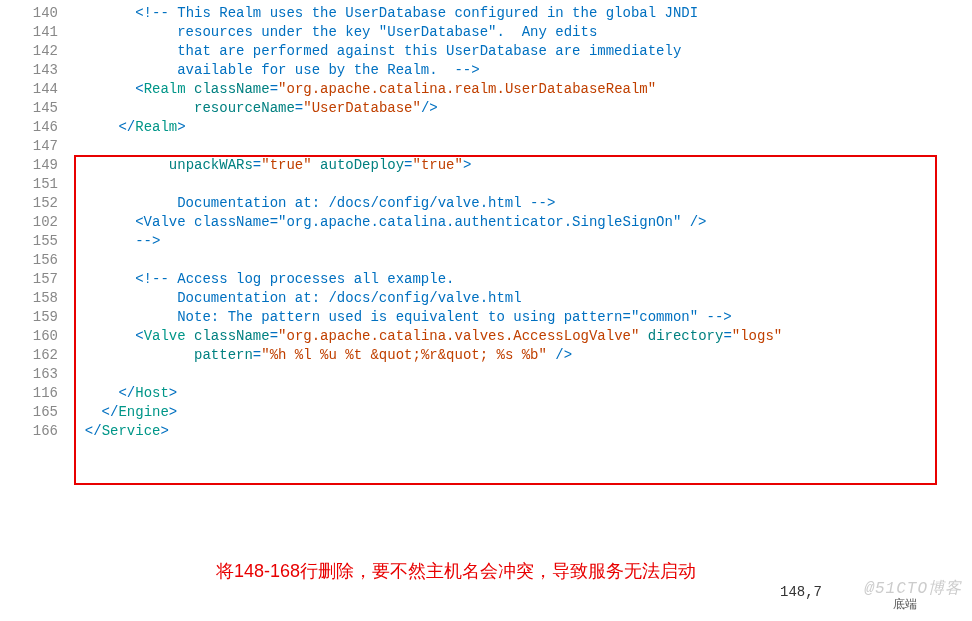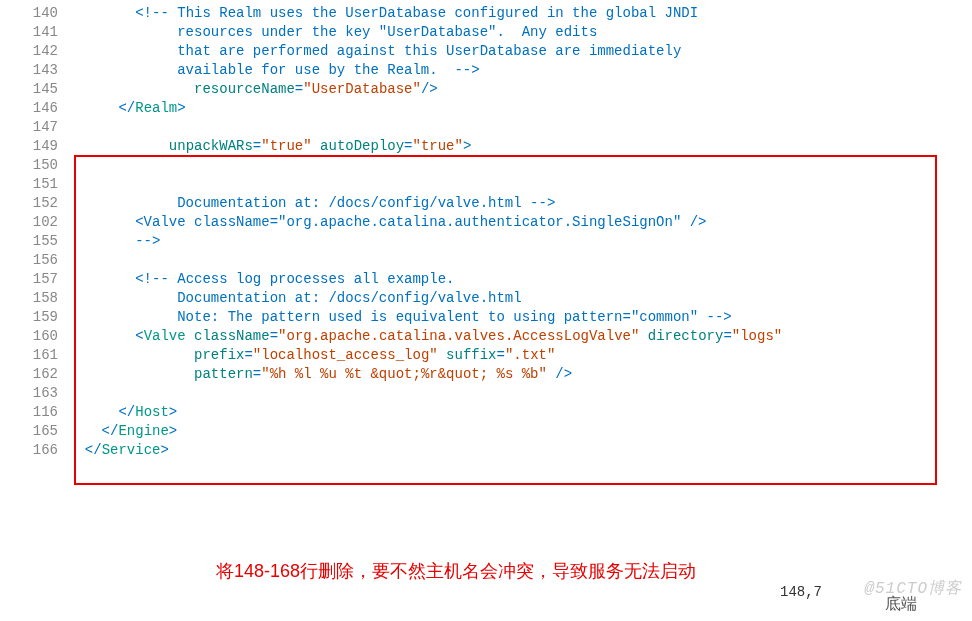--- a/index.html
+++ b/index.html
@@ -67,56 +67,55 @@
     position: absolute;
     right: 150px;
     bottom: 19px;
     font-size: 14px;
     color: #333;
   }
   .status-right {
     position: absolute;
     right: 55px;
     bottom: 6px;
-    font-size: 16px;
+    font-size: 12px;
     color: #555;
   }
   .watermark {
     position: absolute;
     right: 10px;
     bottom: 22px;
     font-size: 16px;
     color: #cccccc;
     letter-spacing: 1px;
     font-style: italic;
   }
 </style>
 </head>
 <body>
 
 <div class="editor" id="editor">
     <div class="line"><span class="gutter">140</span><span class="code"><span>        </span><span class="cmt">&lt;!-- This Realm uses the UserDatabase configured in the global JNDI</span></span></div>
     <div class="line"><span class="gutter">141</span><span class="code"><span class="cmt">             resources under the key "UserDatabase".  Any edits</span></span></div>
     <div class="line"><span class="gutter">142</span><span class="code"><span class="cmt">             that are performed against this UserDatabase are immediately</span></span></div>
     <div class="line"><span class="gutter">143</span><span class="code"><span class="cmt">             available for use by the Realm.  --&gt;</span></span></div>
+    <div class="line"><span class="gutter">144</span><span class="code"><span>        </span><span class="punct">&lt;</span><span class="tag">Realm</span><span> </span><span class="attr">className</span><span class="punct">=</span><span class="str">"org.apache.catalina.realm.UserDatabaseRealm"</span></span></div>
     <div class="line"><span class="gutter">145</span><span class="code"><span>               </span><span class="attr">resourceName</span><span class="punct">=</span><span class="str">"UserDatabase"</span><span class="punct">/&gt;</span></span></div>
     <div class="line"><span class="gutter">146</span><span class="code"><span>      </span><span class="punct">&lt;/</span><span class="tag">Realm</span><span class="punct">&gt;</span></span></div>
     <div class="line"><span class="gutter">147</span><span class="code"><span></span></span></div>
     <div class="line"><span class="gutter">149</span><span class="code"><span>            </span><span class="attr">unpackWARs</span><span class="punct">=</span><span class="str">"true"</span><span> </span><span class="attr">autoDeploy</span><span class="punct">=</span><span class="str">"true"</span><span class="punct">&gt;</span></span></div>
-    <div class="line"><span class="gutter">150</span><span class="code"><span></span></span></div>
     <div class="line"><span class="gutter">151</span><span class="code"><span>        </span></span></div>
     <div class="line"><span class="gutter">152</span><span class="code"><span class="cmt">             Documentation at: /docs/config/valve.html --&gt;</span></span></div>
     <div class="line"><span class="gutter">102</span><span class="code"><span class="cmt">        &lt;Valve className="org.apache.catalina.authenticator.SingleSignOn" /&gt;</span></span></div>
     <div class="line"><span class="gutter">155</span><span class="code"><span class="cmt">        --&gt;</span></span></div>
     <div class="line"><span class="gutter">156</span><span class="code"><span></span></span></div>
     <div class="line"><span class="gutter">157</span><span class="code"><span>        </span><span class="cmt">&lt;!-- Access log processes all example.</span></span></div>
     <div class="line"><span class="gutter">158</span><span class="code"><span class="cmt">             Documentation at: /docs/config/valve.html</span></span></div>
     <div class="line"><span class="gutter">159</span><span class="code"><span class="cmt">             Note: The pattern used is equivalent to using pattern="common" --&gt;</span></span></div>
     <div class="line"><span class="gutter">160</span><span class="code"><span>        </span><span class="punct">&lt;</span><span class="tag">Valve</span><span> </span><span class="attr">className</span><span class="punct">=</span><span class="str">"org.apache.catalina.valves.AccessLogValve"</span><span> </span><span class="attr">directory</span><span class="punct">=</span><span class="str">"logs"</span></span></div>
-    <div class="line"><span class="gutter">161</span><span class="code"><span>               </span><span class="attr">prefix</span><span class="punct">=</span><span class="str">"localhost_access_log"</span><span> </span><span class="attr">suffix</span><span class="punct">=</span><span class="str">".txt"</span></span></div>
     <div class="line"><span class="gutter">162</span><span class="code"><span>               </span><span class="attr">pattern</span><span class="punct">=</span><span class="str">"%h %l %u %t &amp;quot;%r&amp;quot; %s %b"</span><span class="punct"> /&gt;</span></span></div>
     <div class="line"><span class="gutter">163</span><span class="code"><span></span></span></div>
     <div class="line"><span class="gutter">116</span><span class="code"><span>      </span><span class="punct">&lt;/</span><span class="tag">Host</span><span class="punct">&gt;</span></span></div>
     <div class="line"><span class="gutter">165</span><span class="code"><span>    </span><span class="punct">&lt;/</span><span class="tag">Engine</span><span class="punct">&gt;</span></span></div>
     <div class="line"><span class="gutter">166</span><span class="code"><span>  </span><span class="punct">&lt;/</span><span class="tag">Service</span><span class="punct">&gt;</span></span></div>
   </div>
 
 <div class="highlight-box"></div>
 
 <div class="annotation">将148-168行删除，要不然主机名会冲突，导致服务无法启动</div>

